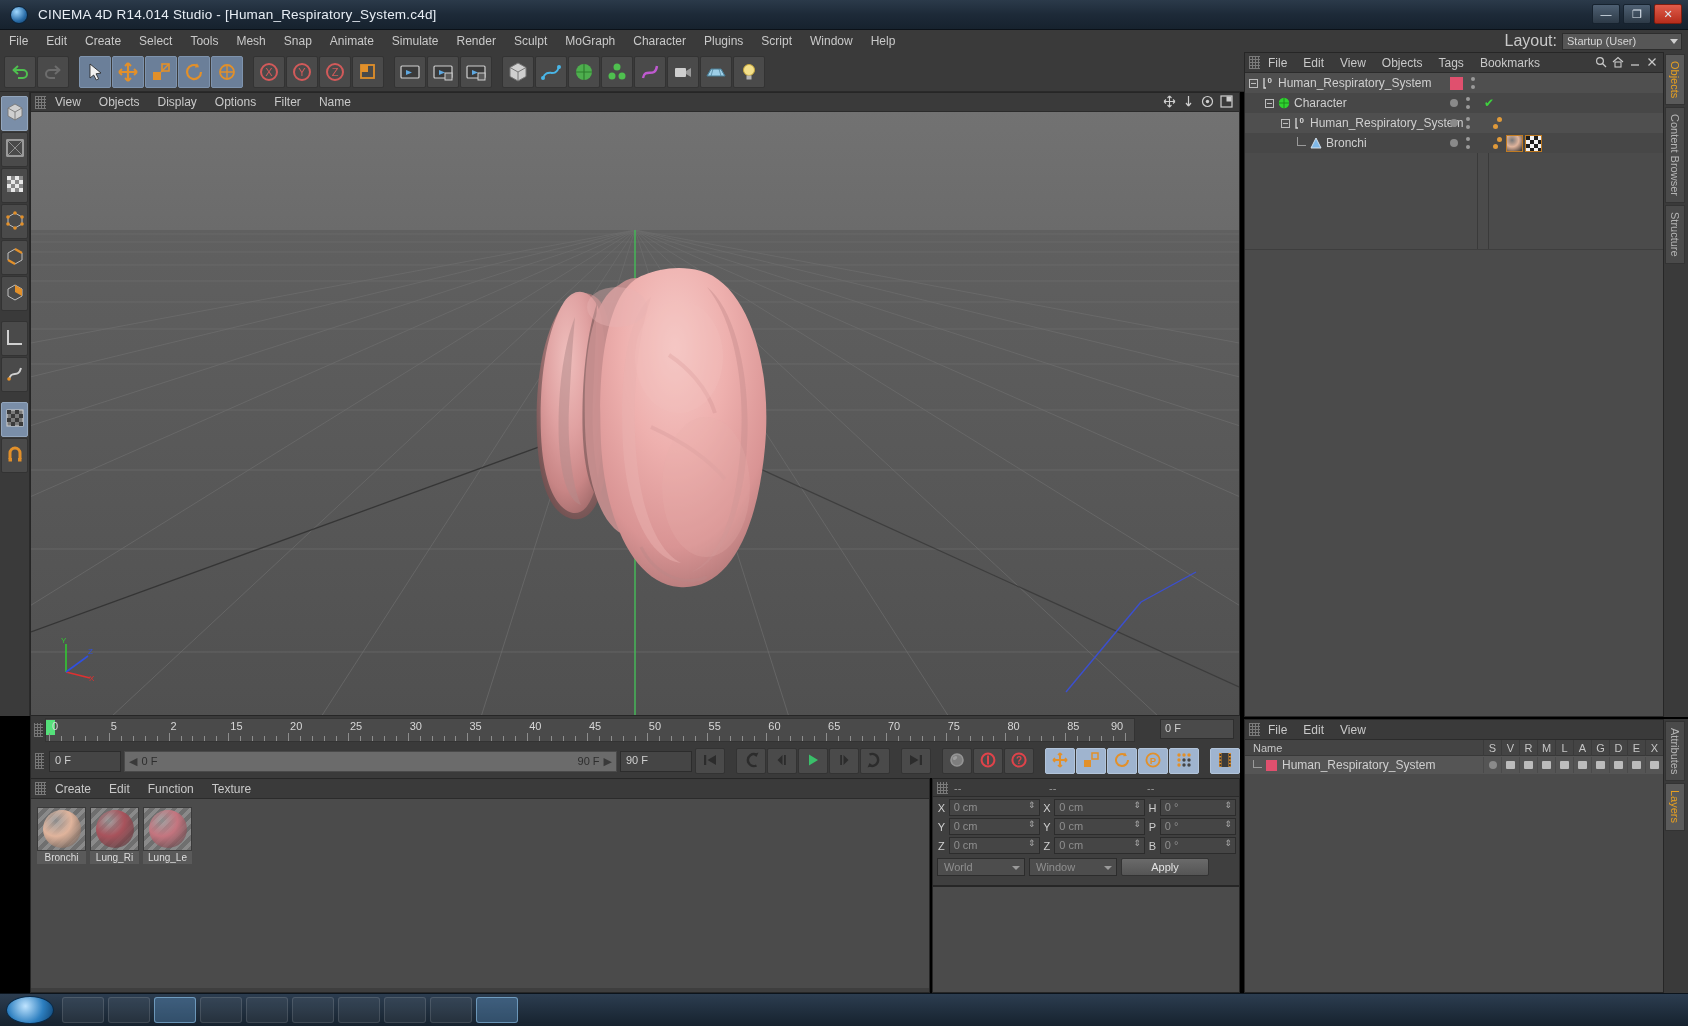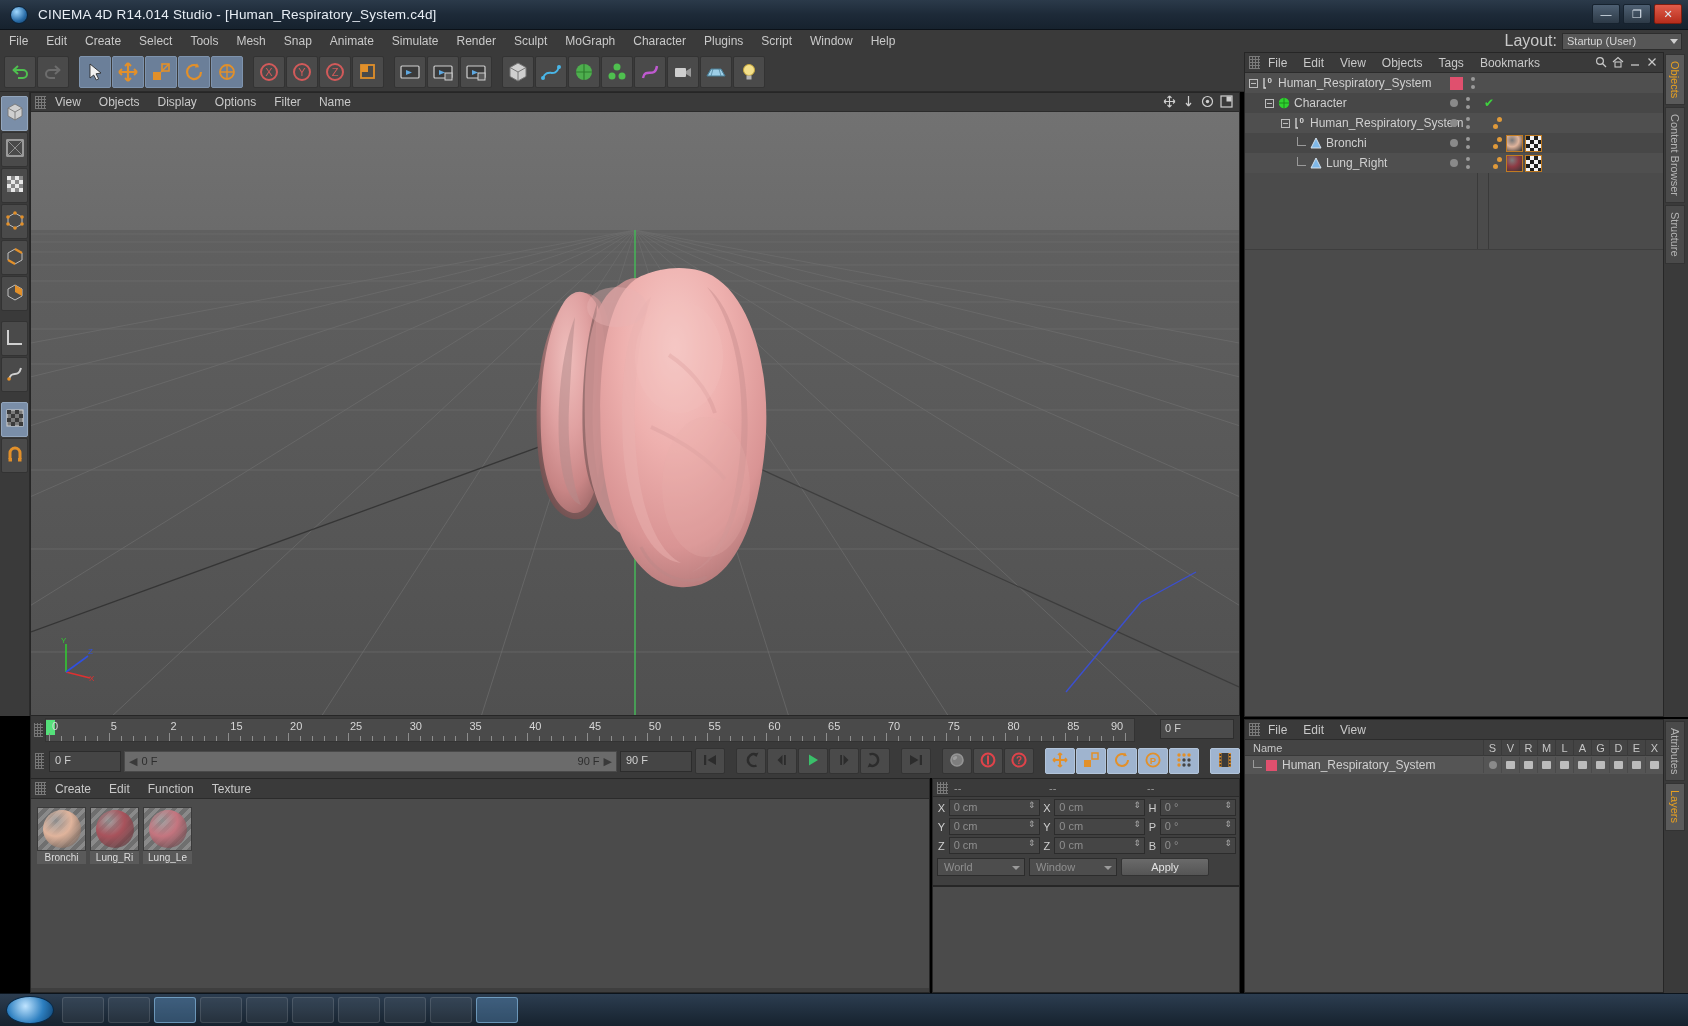--- a/index.html
+++ b/index.html
@@ -1083,46 +1083,20 @@
         </div>
         <div class="om-tags">
           <span style="display: flex; flex-direction: column; gap: 2px; margin-right: 2px;">
             <i style="width: 5px; height: 5px; border-radius: 50%; background: rgb(224, 154, 58); display: block; margin-left: 4px;"></i>
             <i style="width: 5px; height: 5px; border-radius: 50%; background: rgb(224, 154, 58); display: block;"></i>
           </span>
           <span class="tagsq" style="background: radial-gradient(circle at 34% 28%, rgba(255, 255, 255, 0.267), rgb(224, 180, 156) 45%, rgba(0, 0, 0, 0.333));"></span>
           <span class="tagsq" style="background-image: repeating-conic-gradient(rgb(242, 242, 242) 0deg, rgb(242, 242, 242) 25%, rgb(30, 30, 30) 0deg, rgb(30, 30, 30) 50%); background-size: 8px 8px;"></span>
         </div>
       </div>
-      <div class="om-row">
-        <div style="display: flex; align-items: center; padding-left: 52px; gap: 3px;">
-          <span style="width: 9px; height: 9px; border-left: 1px solid rgb(154, 154, 154); border-bottom: 1px solid rgb(154, 154, 154); display: inline-block; margin-bottom: 3px;"></span>
-          <span style="display: flex;">
-            <svg width="14" height="14" viewBox="0 0 14 14">
-              <path d="M7 2L12 12H2z" fill="#7fb8e8" stroke="#dfe9f2" stroke-width=".9"></path>
-            </svg>
-          </span>
-          <span class="om-name">Lung_Right</span>
-        </div>
-        <div class="om-dots">
-          <span class="dot"></span>
-          <span class="dot2">
-            <i></i>
-            <i></i>
-          </span>
-        </div>
-        <div class="om-tags">
-          <span style="display: flex; flex-direction: column; gap: 2px; margin-right: 2px;">
-            <i style="width: 5px; height: 5px; border-radius: 50%; background: rgb(224, 154, 58); display: block; margin-left: 4px;"></i>
-            <i style="width: 5px; height: 5px; border-radius: 50%; background: rgb(224, 154, 58); display: block;"></i>
-          </span>
-          <span class="tagsq" style="background: radial-gradient(circle at 34% 28%, rgba(255, 255, 255, 0.267), rgb(142, 58, 68) 45%, rgba(0, 0, 0, 0.333));"></span>
-          <span class="tagsq" style="background-image: repeating-conic-gradient(rgb(242, 242, 242) 0deg, rgb(242, 242, 242) 25%, rgb(30, 30, 30) 0deg, rgb(30, 30, 30) 50%); background-size: 8px 8px;"></span>
-        </div>
-      </div>
     </div>
   <div id="om-bottom"></div>
 </div>
 
 <div id="layermgr">
   <div id="lm-bar">
     <div style="width:11px;height:13px;margin-left:4px;
        background-image:repeating-linear-gradient(0deg,#7a7a7a 0 1px,transparent 1px 3px),repeating-linear-gradient(90deg,#7a7a7a 0 1px,transparent 1px 3px);"></div>
     <div id="lm-menu" style="display:flex">
         <div class="vm">File</div>

